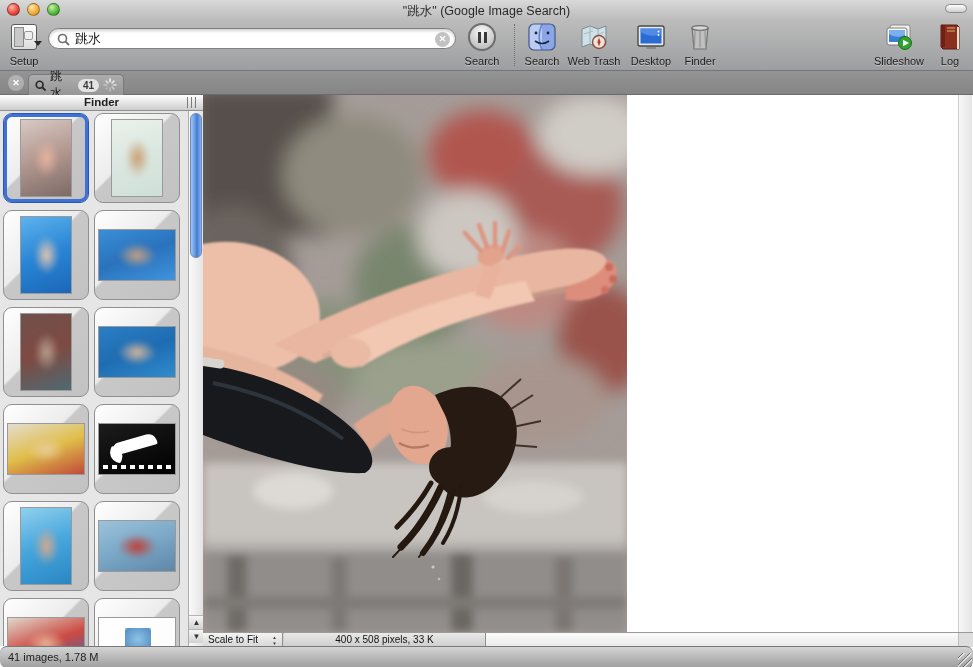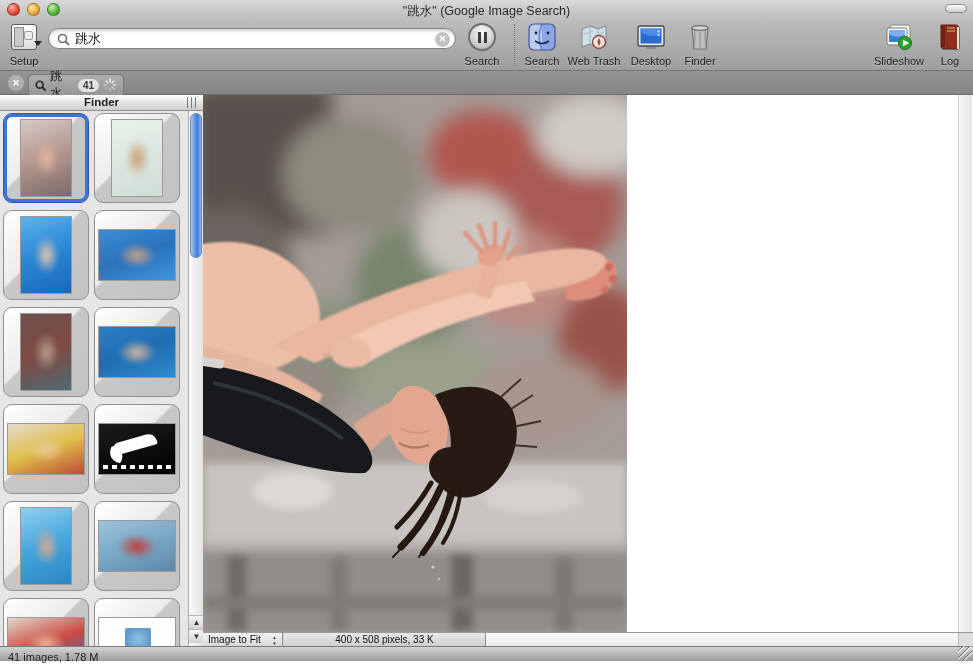--- a/index.html
+++ b/index.html
@@ -145,22 +145,22 @@
     font-size:4.5px; color:#333; line-height:6px; text-align:center; padding-top:2px; }
   .img-info { position:absolute; left:81px; top:0; width:202px; height:14px;
     background:linear-gradient(#e9e9e9,#cdcdcd); border-right:1px solid #8f8f8f;
     text-align:center; font-size:10px; color:#111; line-height:13px; }
   .h-track { position:absolute; left:283px; right:15px; top:0; height:14px;
     background:linear-gradient(#fbfbfb,#e9e9e9); }
   .h-corner { position:absolute; right:0; top:0; width:15px; height:14px;
     background:#dedede; border-left:1px solid #bdbdbd; }
 
   
-  .statusbar { position:absolute; left:0; top:646px; width:973px; height:15px;
-    background:linear-gradient(#d4d4d4,#9d9d9d); border-top:1px solid #787878; }
+  .statusbar { position:absolute; left:0; top:646px; width:973px; height:22px;
+    background:linear-gradient(#d4d4d4,#9d9d9d); border-top:1px solid #787878;border-radius:7px; }
   .status-left { position:absolute; left:8px; top:4px; font-size:11px; color:#222; }
   .status-url { position:absolute; left:210px; top:5px; font-size:10.5px; color:#222;
     white-space:nowrap; }
   .resize-grip { position:absolute; right:1px; bottom:1px; width:14px; height:14px;
     background:repeating-linear-gradient(135deg,transparent 0 3px,
       rgba(90,90,90,.8) 3px 4px, rgba(255,255,255,.6) 4px 5px); }
 </style>
 </head>
 <body>
 
@@ -475,21 +475,21 @@
         </g>
         <circle cx="230" cy="472" r="1.6" fill="#ffffff" opacity="0.55"></circle>
         <circle cx="236" cy="484" r="1.3" fill="#ffffff" opacity="0.45"></circle>
       </svg>
     </div>
     <div class="v-track"></div>
   </div>
 
   <div class="controlbar">
     <div class="scale-popup">
-      <span>Image to Fit</span>
+      <span>Scale to Fit</span>
       <div class="stepper">
         <div>▲</div>
         <div>▼</div>
       </div>
     </div>
     <div class="img-info">400 x 508 pixels, 33 K</div>
     <div class="h-track"></div>
     <div class="h-corner"></div>
   </div>
 

